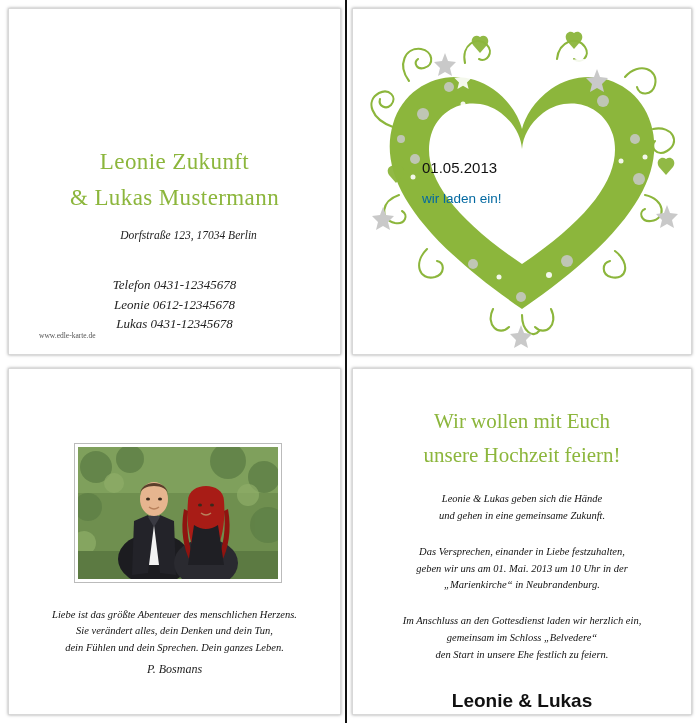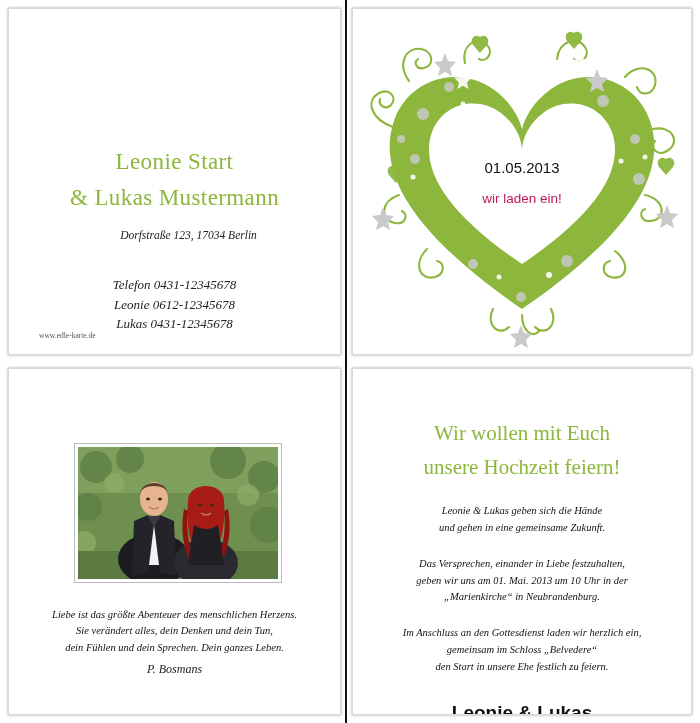--- a/index.html
+++ b/index.html
@@ -31,62 +31,62 @@
   }
   .weburl{
     position:absolute;left:30px;bottom:14px;font-size:7.5px;color:#555;
     font-family:"Liberation Serif",serif;
   }
 
   
   .heart-wrap{position:absolute;left:0;top:0;width:100%;height:100%;}
   .heart-text{
     position:absolute;left:50%;top:50%;transform:translate(-50%,-50%);
-    text-align:center;width:200px;
+    text-align:left;width:200px;
   }
   .heart-date{font-size:15px;color:#111;font-family:"Liberation Sans",sans-serif;}
-  .heart-sub{font-size:13.5px;color:#be185d;margin-top:15px;font-family:"Liberation Sans",sans-serif;}
+  .heart-sub{font-size:13.5px;color:#0369a1;margin-top:15px;font-family:"Liberation Sans",sans-serif;}
 
   
   .photo{
     position:absolute;left:66px;top:75px;width:200px;height:132px;
     border:3px solid #fff;box-shadow:0 0 0 1px #bbb;overflow:hidden;
     background:linear-gradient(#7fa05a,#6d9150);
   }
   .photo svg{display:block;}
   .quote{
     position:absolute;left:28px;right:28px;top:238px;text-align:center;
     font-style:italic;font-size:10.5px;line-height:1.55;color:#111;
   }
   .quote-src{margin-top:4px;font-size:12px;font-style:italic;color:#222;}
 
   
   .head{
     text-align:center;color:#8cb63c;font-size:21px;line-height:1.6;
-    margin-top:48px;font-family:"Liberation Serif",serif;
+    margin-top:36px;font-family:"Liberation Serif",serif;
   }
   .body-par{
     text-align:center;font-style:italic;font-size:10.5px;line-height:1.6;
     color:#111;margin-top:19px;padding:0 46px;
   }
   .signature{
     text-align:center;font-size:19px;color:#111;margin-top:26px;
     font-family:Liberation Sans, sans-serif;font-weight:bold;
   }
 </style>
 </head>
 <body>
 
 <div class="sheet">
 
   <div class="fold"></div>
 
   <div class="panel p-tl">
     <div class="names">
-      <div>Leonie Start</div>
+      <div>Leonie Zukunft</div>
       <div>&amp; Lukas Mustermann</div>
     </div>
     <div class="addr">Dorfstraße 123, 17034 Berlin</div>
     <div class="phones">
       <div>Telefon 0431-12345678</div>
       <div>Leonie 0612-12345678</div>
       <div>Lukas 0431-12345678</div>
     </div>
     <div class="weburl">www.edle-karte.de</div>
   </div>

